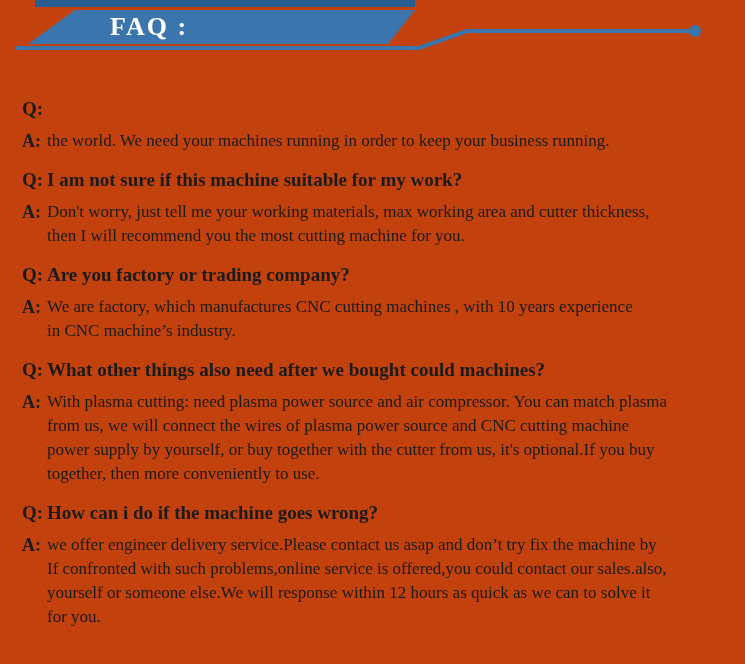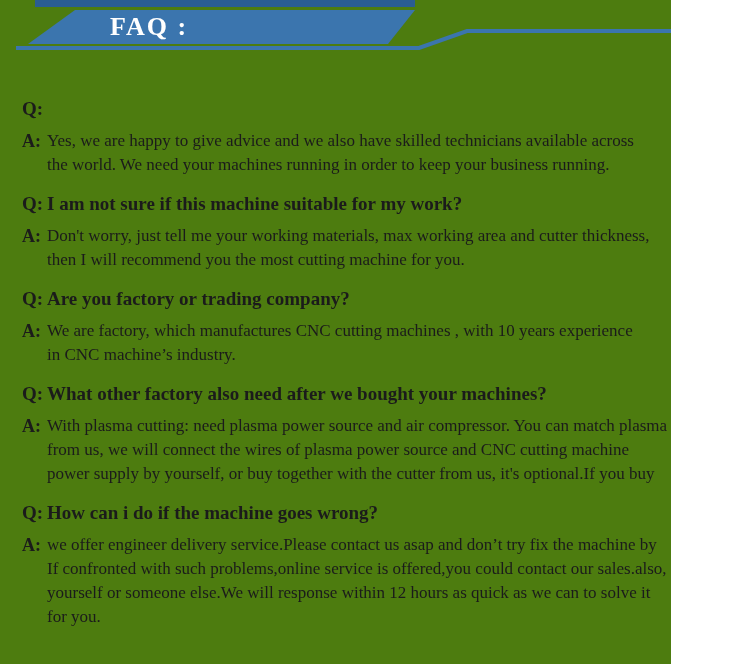--- a/index.html
+++ b/index.html
@@ -5,22 +5,22 @@
   :root{
     --banner:#3b75ae;
     --top_bar:#2a5d92;
     --accent:#3b75ae;
     --text:#1b1b1b;
   }
   *{margin:0;padding:0;box-sizing:border-box;}
   html,body{background:#ffffff;}
   .page{
     position:relative;
-    width:671px;height:664px;
-    background:#4d7c0f;
+    width:745px;height:664px;
+    background:#c2410c;
     overflow:hidden;
     font-family:"Liberation Serif","DejaVu Serif",serif;
     color:var(--text);
   }
   
   .header{position:absolute;left:0;top:0;width:745px;height:60px;}
   .topbar{
     position:absolute;left:35px;top:0;width:380px;height:7px;
     background:var(--top_bar);
   }
@@ -75,21 +75,20 @@
 
   <div class="faq">
 
     <section class="qa-item">
       <div class="q-row">
         <span class="q-prefix">Q:</span>
       </div>
       <div class="a-row">
         <span class="a-prefix">A:</span>
         <div class="a-lines">
-          <div class="a-line">Yes, we are happy to give advice and we also have skilled technicians available across</div>
           <div class="a-line">the world. We need your machines running in order to keep your business running.</div>
         </div>
       </div>
     </section>
 
     <section class="qa-item">
       <div class="q-row">
         <span class="q-prefix">Q:</span>
         <span class="q-text">I am not sure if this machine suitable for my work?</span>
       </div>
@@ -112,28 +111,29 @@
         <div class="a-lines">
           <div class="a-line">We are factory, which manufactures CNC cutting machines , with 10 years experience</div>
           <div class="a-line">in CNC machine’s industry.</div>
         </div>
       </div>
     </section>
 
     <section class="qa-item">
       <div class="q-row">
         <span class="q-prefix">Q:</span>
-        <span class="q-text">What other factory also need after we bought your machines?</span>
+        <span class="q-text">What other things also need after we bought could machines?</span>
       </div>
       <div class="a-row">
         <span class="a-prefix">A:</span>
         <div class="a-lines">
           <div class="a-line">With plasma cutting: need plasma power source and air compressor. You can match plasma</div>
           <div class="a-line">from us, we will connect the wires of plasma power source and CNC cutting machine</div>
           <div class="a-line">power supply by yourself, or buy together with the cutter from us, it's optional.If you buy</div>
+          <div class="a-line">together, then more conveniently to use.</div>
         </div>
       </div>
     </section>
 
     <section class="qa-item">
       <div class="q-row">
         <span class="q-prefix">Q:</span>
         <span class="q-text">How can i do if the machine goes wrong?</span>
       </div>
       <div class="a-row">

